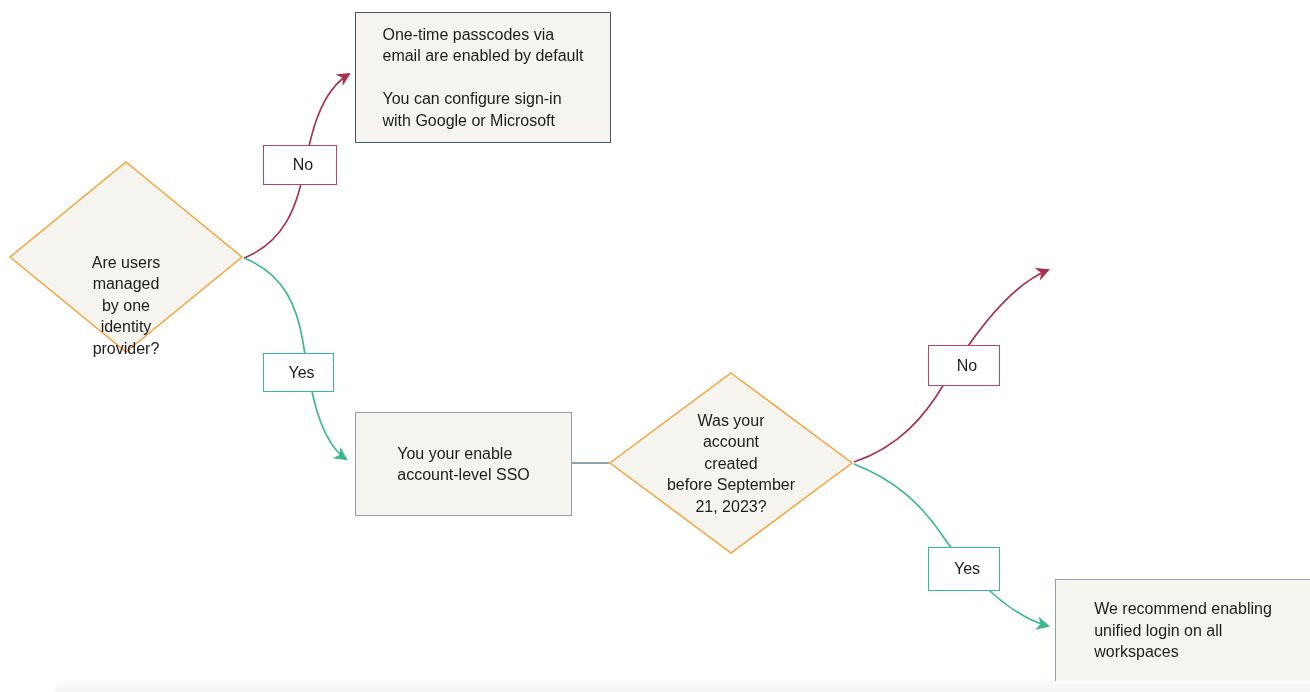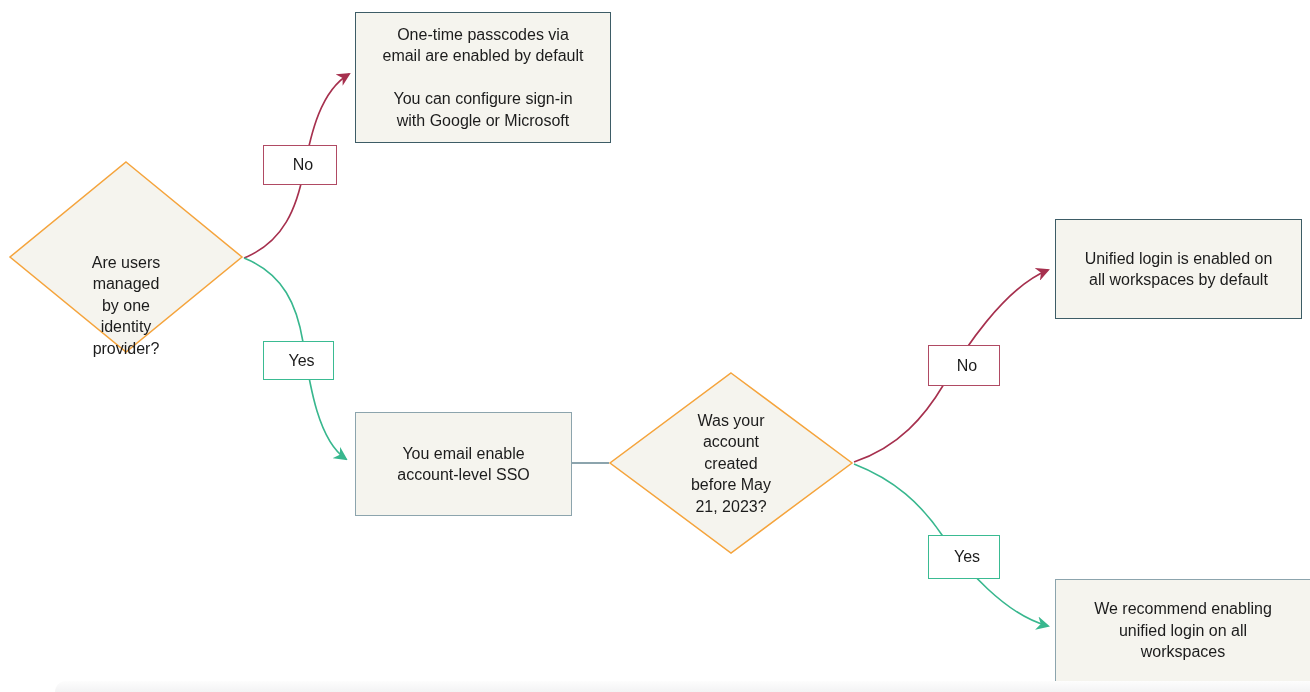--- a/index.html
+++ b/index.html
@@ -7,31 +7,31 @@
     position:relative;width:1310px;height:692px;overflow:hidden;
     font-family:"Liberation Sans",sans-serif;color:#1c1c1c;background:#ffffff;
   }
   svg.wires{position:absolute;left:0;top:0;width:1310px;height:692px;}
   .node-text{
     position:absolute;display:flex;align-items:center;justify-content:center;
     text-align:center;white-space:pre-line;font-size:16px;line-height:21.5px;
   }
   .outcome-box{
     position:absolute;display:flex;align-items:center;justify-content:center;
-    text-align:center;white-space:pre-line;font-size:16px;line-height:21.5px;
+    white-space:pre-line;font-size:16px;line-height:21.5px;
     background:var(--node-fill);box-sizing:border-box;
   }
   .border-dark{border:1.7px solid var(--box-border-dark);}
   .border-light{border:1.7px solid var(--box-border-light);}
   .edge-label{
     position:absolute;display:flex;align-items:center;justify-content:center;
     font-size:16px;background:var(--label-fill);box-sizing:border-box;padding-left:6px;
   }
   .label-no{border:1.5px solid var(--no-border);}
-  .label-yes{border:1.5px solid var(--yes-border);}
+  .label-yes{border:1.5px solid var(--yes-border);margin-top:12px;}
   .diamond-shape{fill:var(--node-fill);stroke:var(--decision-border);stroke-width:1.5;}
   .edge-no{stroke:var(--arrow-no);stroke-width:1.6;fill:none;}
   .edge-yes{stroke:var(--arrow-yes);stroke-width:1.6;fill:none;}
   .edge-plain{stroke:var(--connector);stroke-width:1.8;fill:none;}
   .bottom-strip{
     position:absolute;left:55px;right:0;top:681px;height:11px;
     background:linear-gradient(#fdfdfd,#f3f3f4);border-radius:26px 0 0 0;
   }
 </style>
 </head>
@@ -61,34 +61,32 @@
 
   <div class="node-text" style="left:41px;top:200px;width:170px;height:115px;margin-top:48px;">Are users
 managed
 by one
 identity
 provider?</div>
 
   <div class="node-text" style="left:646px;top:406px;width:170px;height:115px;">Was your
 account
 created
-before May
+before September
 21, 2023?</div>
 
   <div class="outcome-box border-dark" style="left:355px;top:12px;width:256px;height:131px;">One-time passcodes via
 email are enabled by default
 
 You can configure sign-in
 with Google or Microsoft</div>
 
-  <div class="outcome-box border-light" style="left:355px;top:412px;width:217px;height:104px;">You email enable
+  <div class="outcome-box border-light" style="left:355px;top:412px;width:217px;height:104px;">You your enable
 account-level SSO</div>
 
-  <div class="outcome-box border-dark" style="left:1055px;top:219px;width:247px;height:100px;">Unified login is enabled on
-all workspaces by default</div>
 
   <div class="outcome-box border-light" style="left:1055px;top:579px;width:256px;height:103px;">We recommend enabling
 unified login on all
 workspaces</div>
 
   <div class="edge-label label-no" style="left:263px;top:145px;width:74px;height:40px;">No</div>
 
   <div class="edge-label label-yes" style="left:263px;top:341px;width:71px;height:39px;">Yes</div>
 
   <div class="edge-label label-no" style="left:928px;top:345px;width:72px;height:41px;">No</div>

